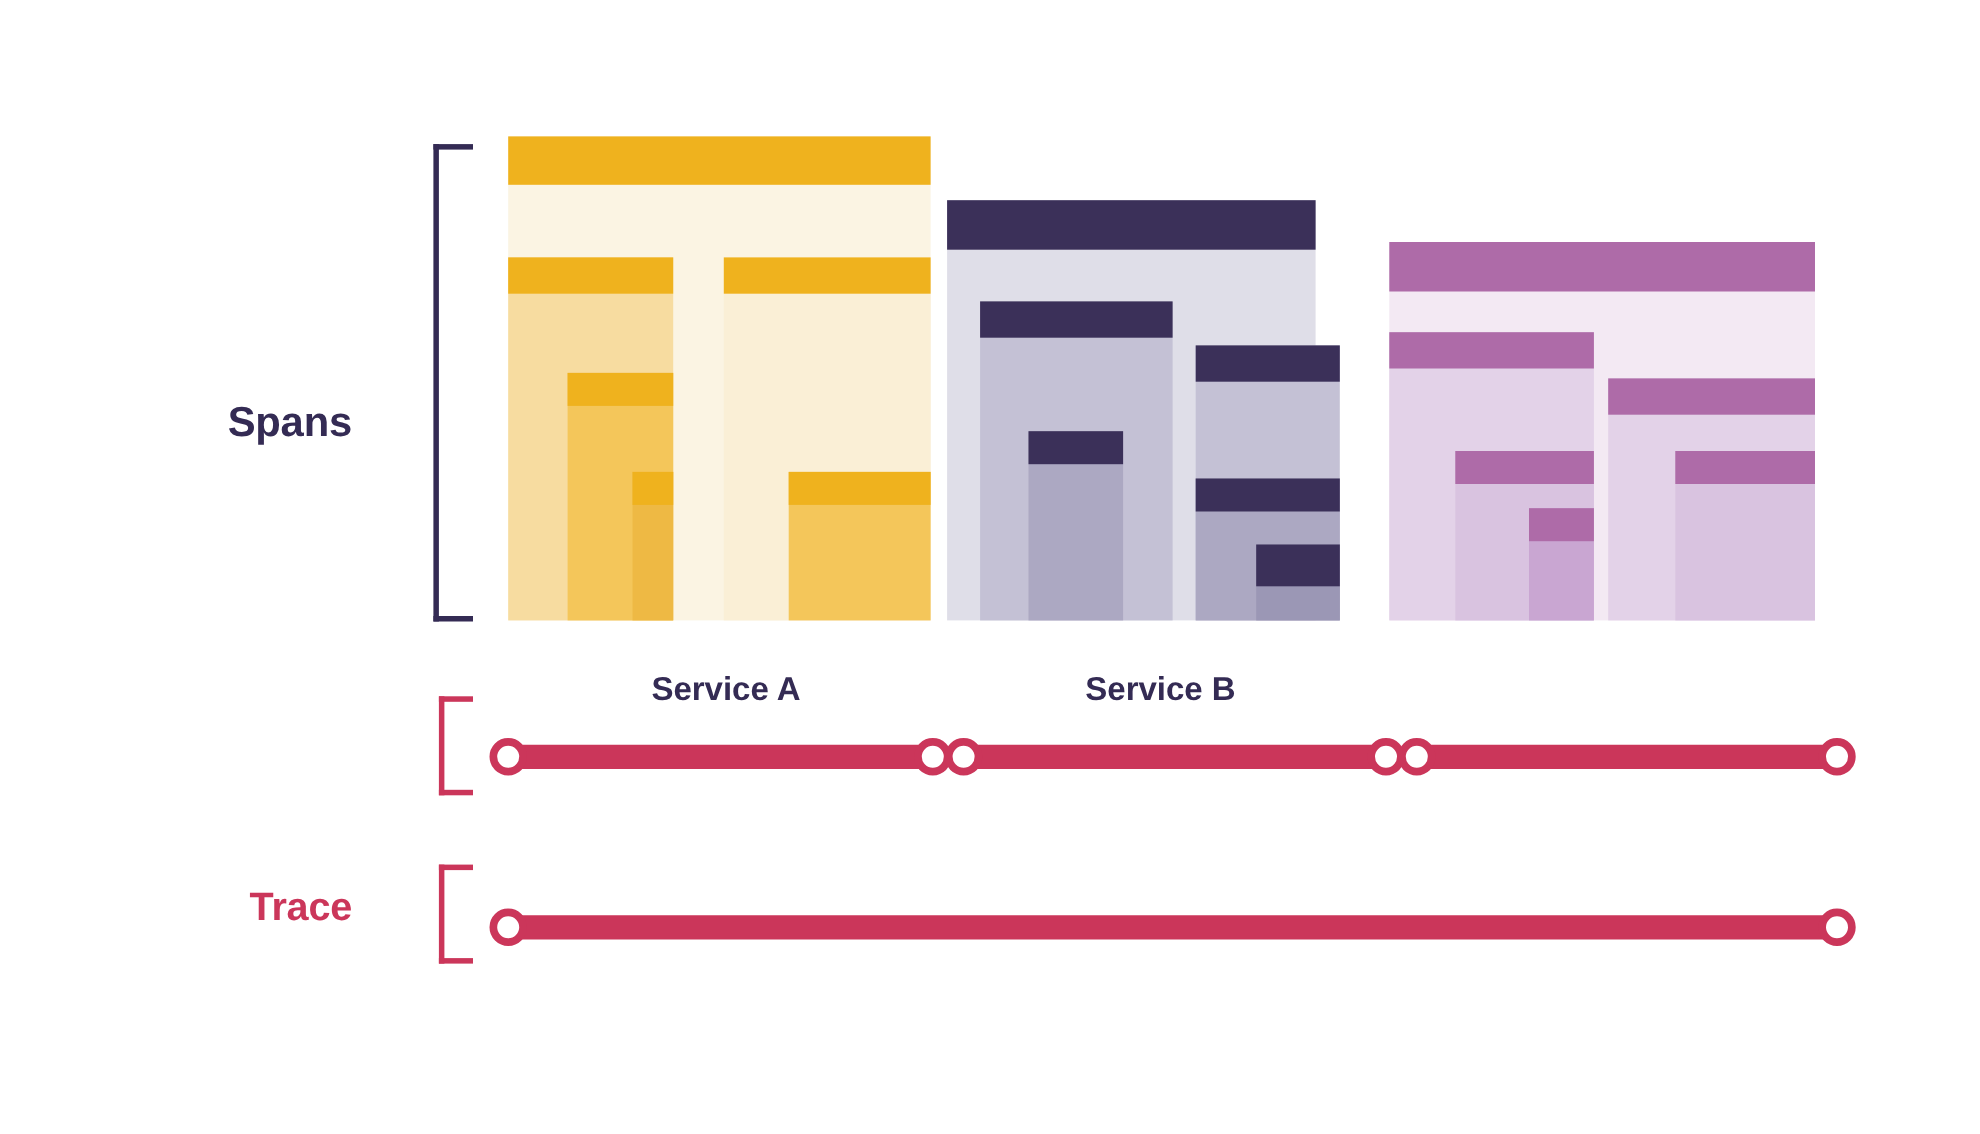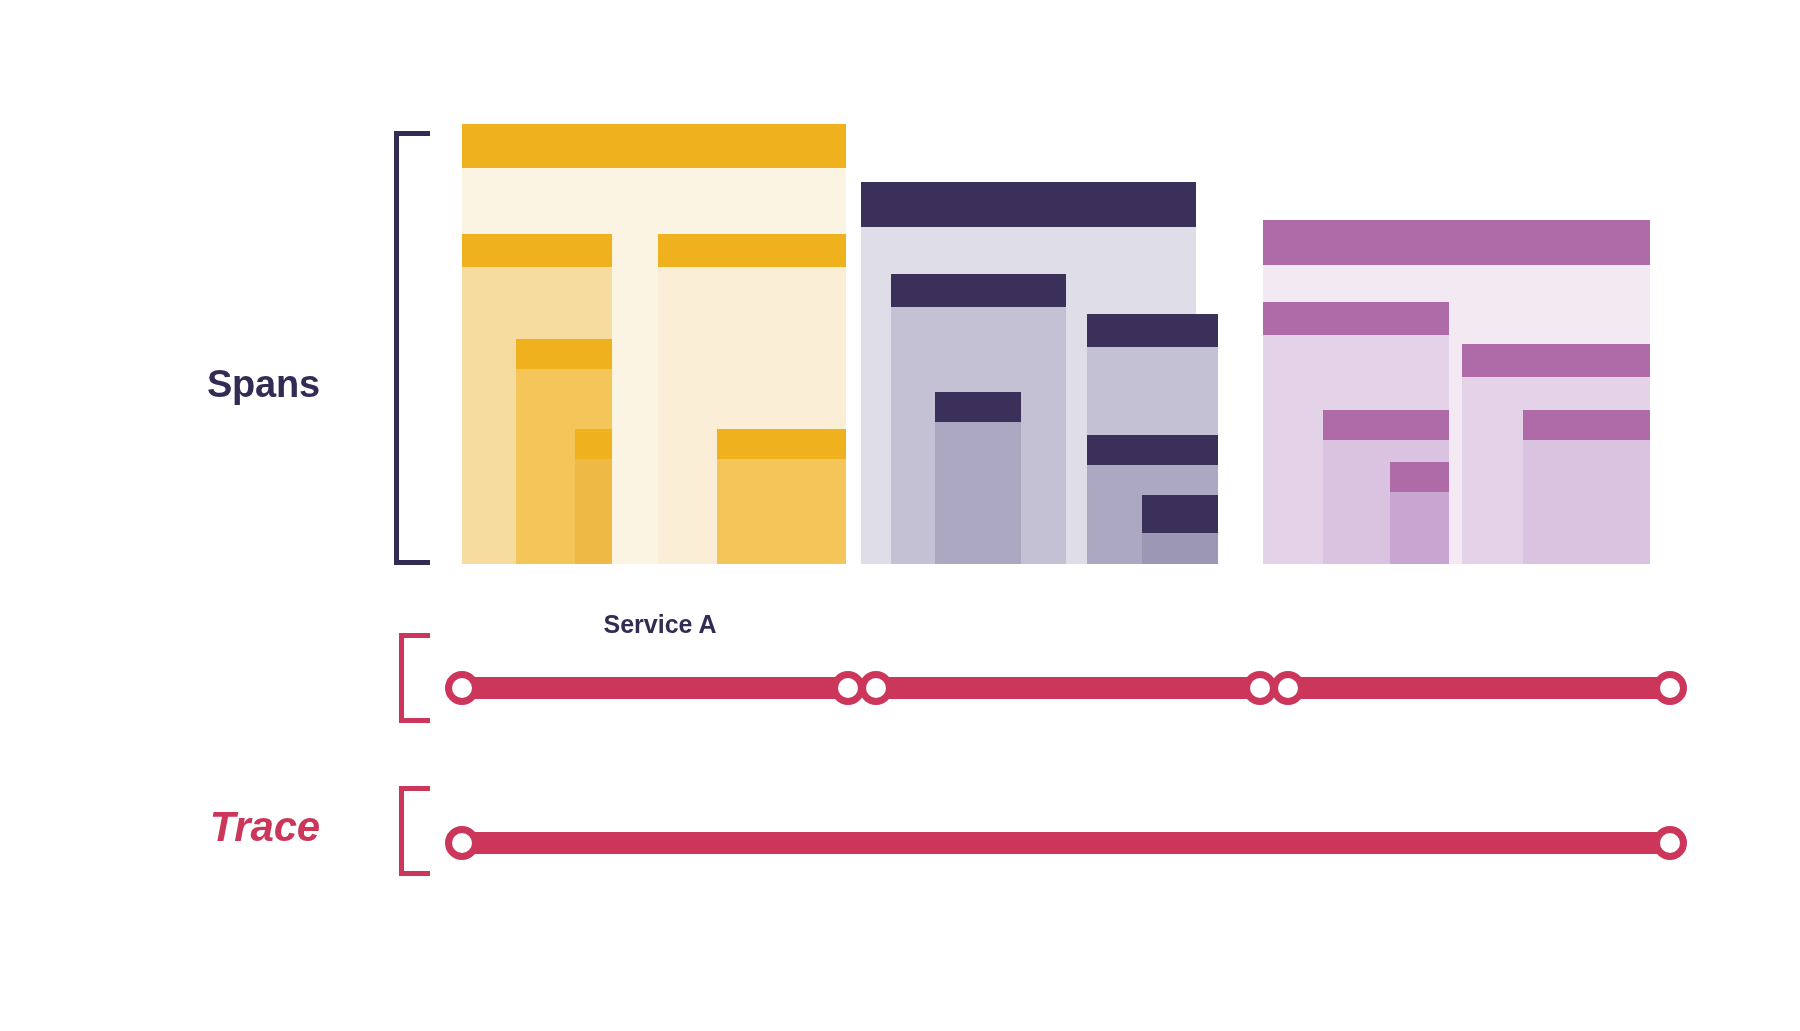--- a/index.html
+++ b/index.html
@@ -36,23 +36,22 @@
   }
   #transactions-label {
     right: 1480px;
     top: 648px;
     font-size: 38px;
     color: #CB365A;
   }
   #trace-label {
     right: 1480px;
     top: 803px;
-    font-size: 42px;
+    font-size: 36px;
     color: #CB365A;
-    font-style: italic;
   }
 
   
   .bracket {
     position: absolute;
     box-sizing: border-box;
     border-style: solid;
     border-right: none;
   }
   #spans-bracket {
@@ -97,21 +96,21 @@
     box-sizing: border-box;
   }
   .span-cap {
     position: absolute;
     box-sizing: border-box;
   }
 
   
   .service-label {
     position: absolute;
-    font-size: 25px;
+    font-size: 30px;
     font-weight: bold;
     color: #342B54;
     white-space: nowrap;
     text-align: center;
   }
   #label-service-a { left: 450px;  top: 610px; width: 420px; }
   #label-service-b { left: 860px;  top: 610px; width: 390px; }
   #label-service-c { left: 1255px; top: 608px; width: 395px; }
 
   
@@ -179,20 +178,21 @@
         <div class="span-bar" style="left: 60px; width: 126px; top: 410px; height: 154px; background: rgb(217, 195, 224);"></div>
         <div class="span-cap" style="left: 60px; width: 126px; top: 410px; height: 30px; background: rgb(174, 107, 168);"></div>
         <div class="span-bar" style="left: 260px; width: 127px; top: 410px; height: 154px; background: rgb(217, 195, 224);"></div>
         <div class="span-cap" style="left: 260px; width: 127px; top: 410px; height: 30px; background: rgb(174, 107, 168);"></div>
         <div class="span-bar" style="left: 127px; width: 59px; top: 462px; height: 102px; background: rgb(201, 166, 210);"></div>
         <div class="span-cap" style="left: 127px; width: 59px; top: 462px; height: 30px; background: rgb(174, 107, 168);"></div>
       </div>
     </div>
 
   <div id="label-service-a" class="service-label">Service A</div>
+  <div id="label-service-b" class="service-label">Service B</div>
 
   <div id="transactions-bracket" class="bracket"></div>
   <div id="transactions-row" class="timeline-row" style="left: 0px; top: 0px; width: 1800px; height: 1031px;">
       <div class="tl-line" style="left: 462px; width: 386px; top: 677px;"></div>
       <div class="tl-node" style="left: 445px; top: 671px;"></div>
       <div class="tl-node" style="left: 831px; top: 671px;"></div>
       <div class="tl-line" style="left: 876px; width: 384px; top: 677px;"></div>
       <div class="tl-node" style="left: 859px; top: 671px;"></div>
       <div class="tl-node" style="left: 1243px; top: 671px;"></div>
       <div class="tl-line" style="left: 1288px; width: 382px; top: 677px;"></div>

